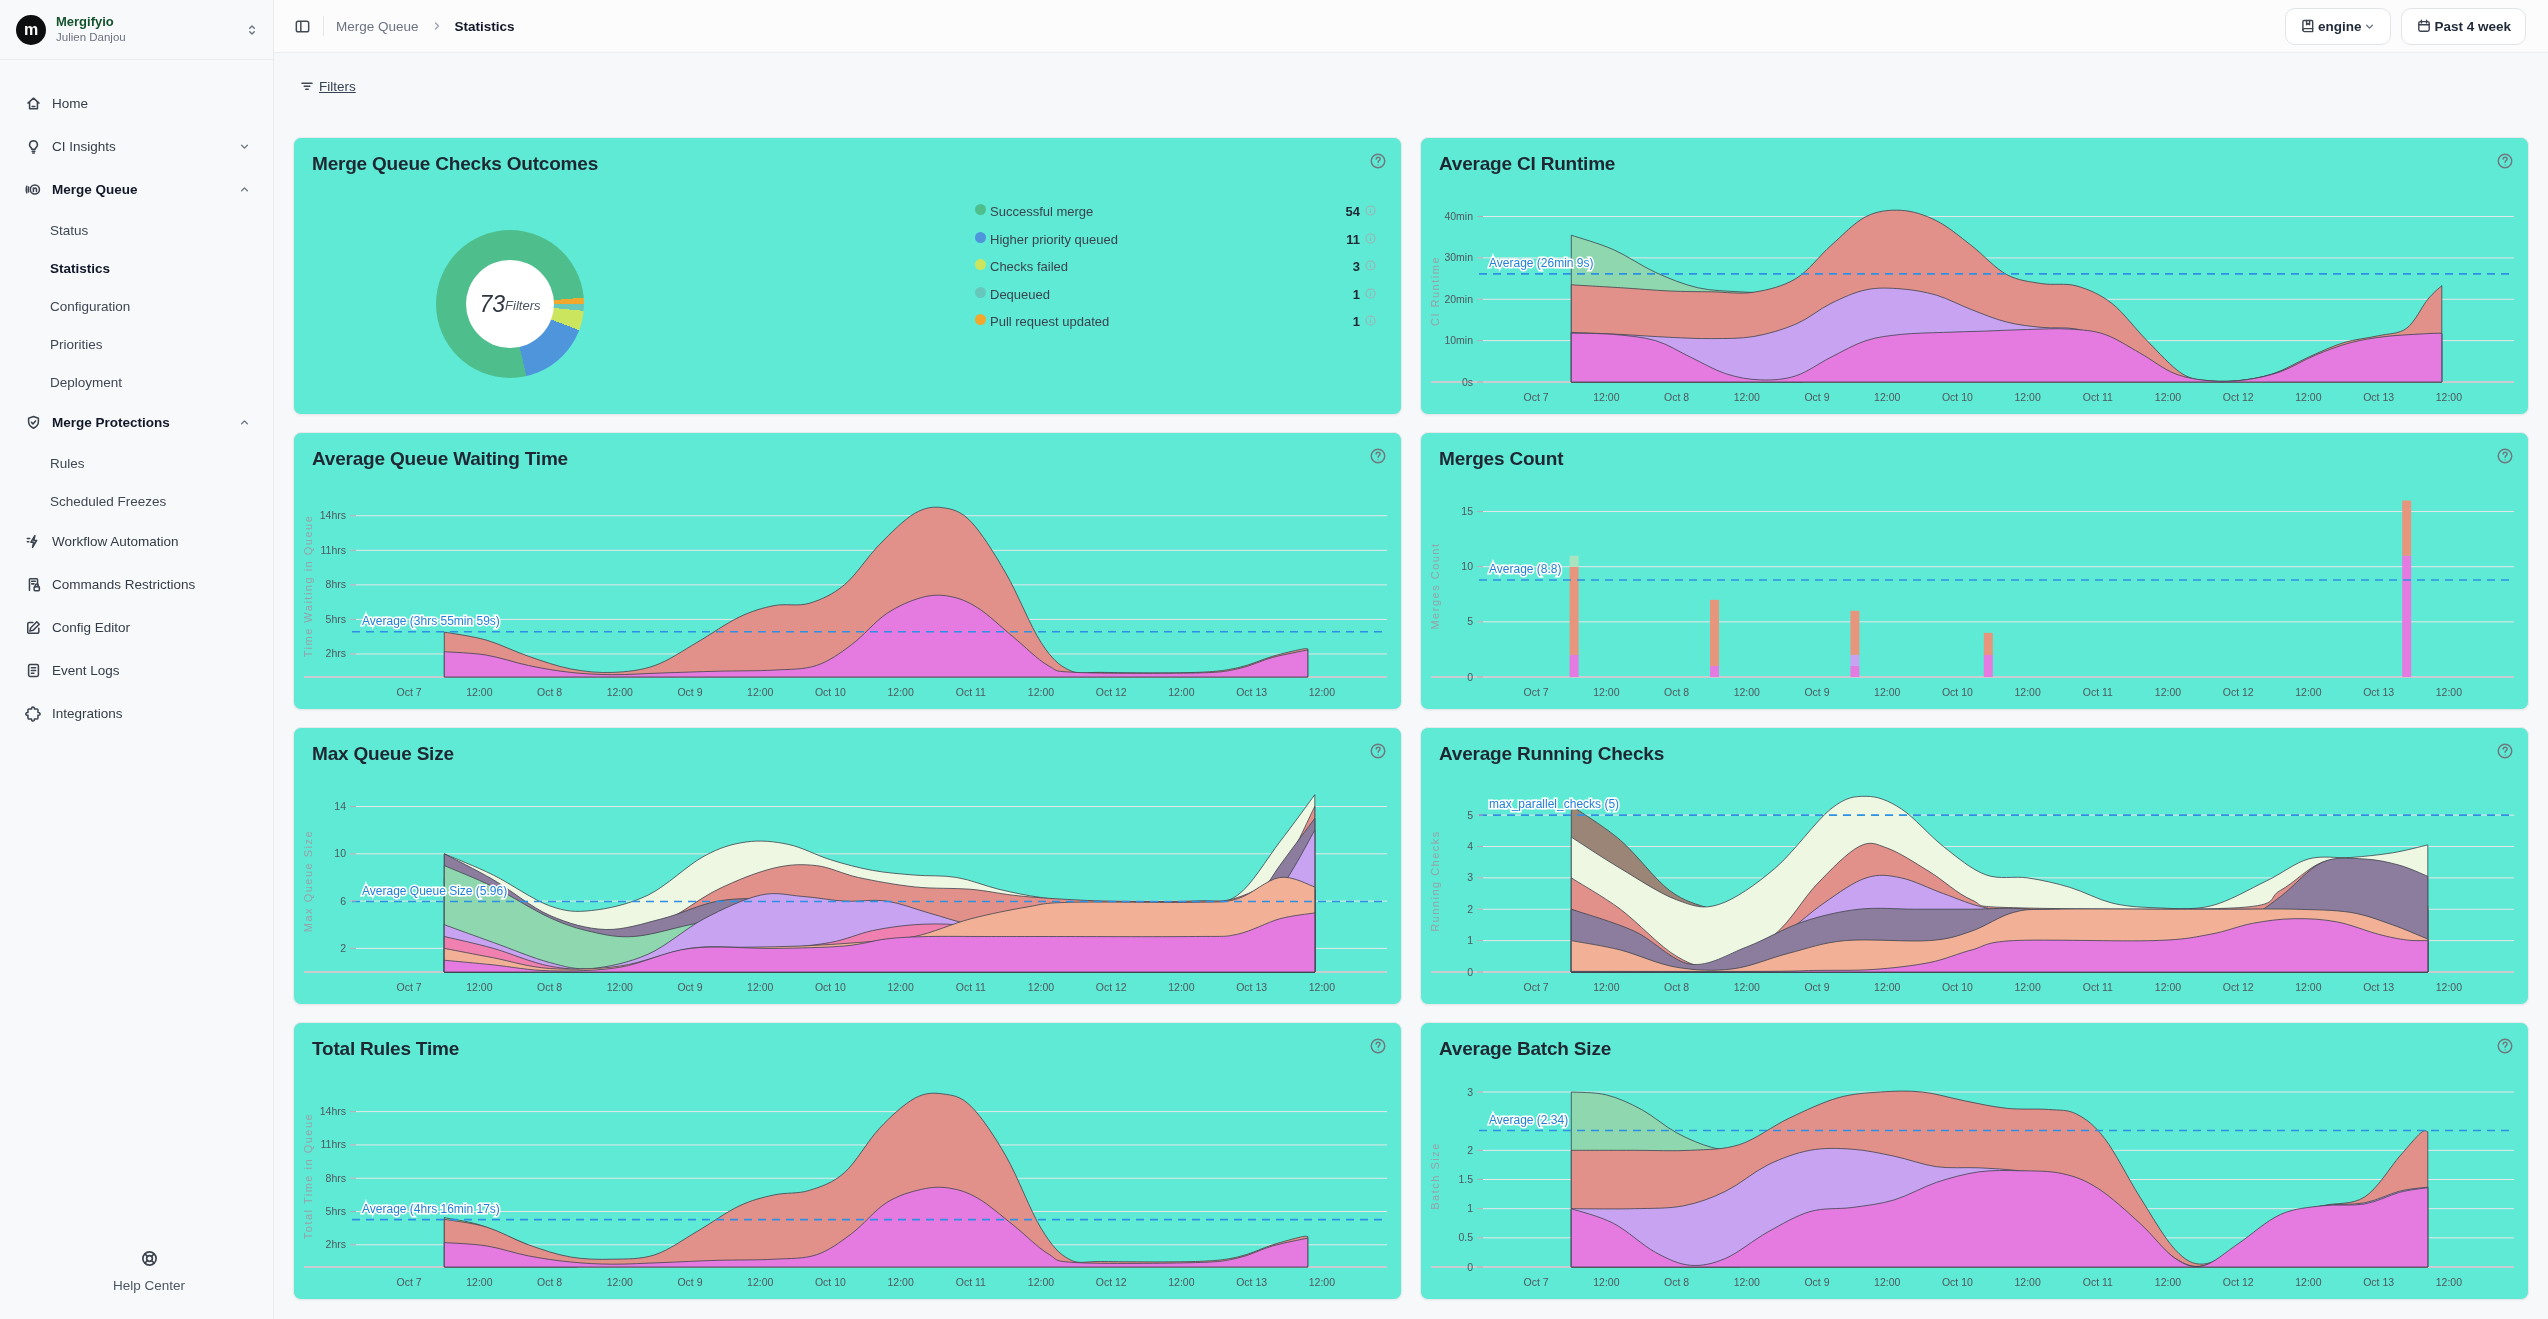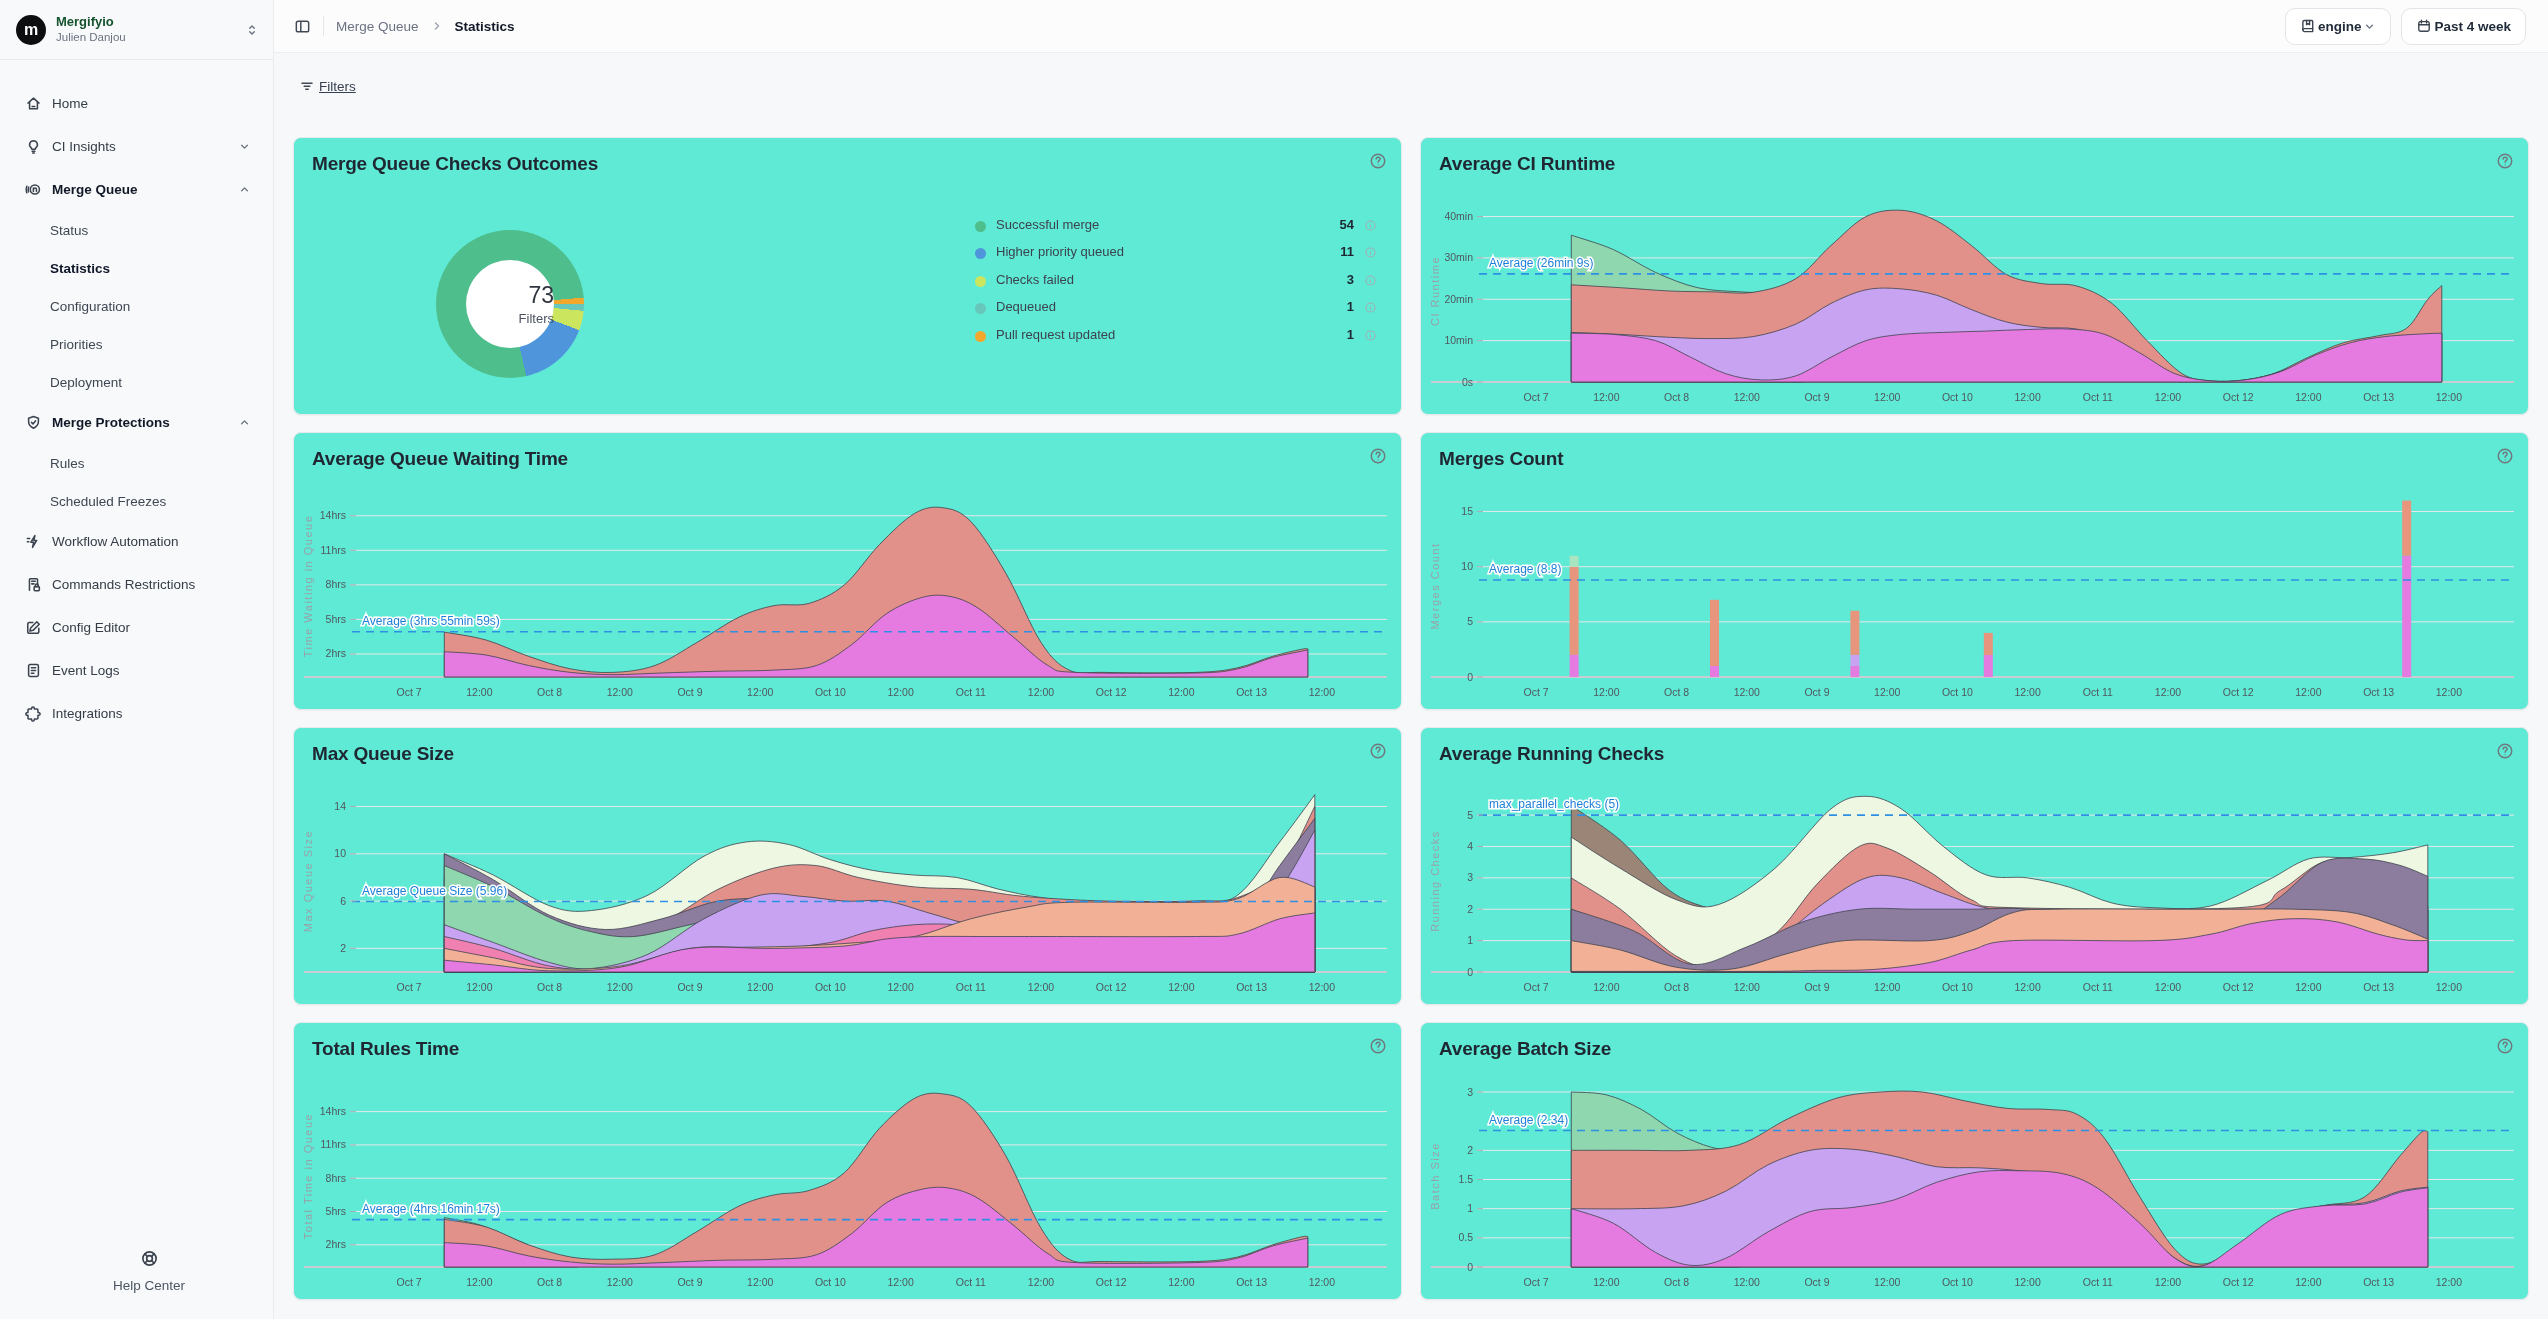--- a/index.html
+++ b/index.html
@@ -38,25 +38,25 @@
   .filters-lbl { font-size:13.5px; color:#374151; }
 
   .content { flex:1; padding:18px 19px; display:grid; grid-template-columns:1fr 1fr; gap:17px 18px; grid-auto-rows:278px; overflow:hidden; }
   .card { background:#5eead4; border:1px solid #e7e9ec; border-radius:8px; position:relative; box-shadow:0 1px 2px rgba(16,24,40,.04); }
   .card-title { position:absolute; left:18px; top:15px; font-size:19px; font-weight:600; color:#1f2733; letter-spacing:-.2px; }
   .help-btn { position:absolute; right:14px; top:14px; color:#70787f; cursor:pointer; }
   .chart-wrap { position:absolute; left:4px; right:8px; top:50px; bottom:6px; }
 
   
   .donut { position:absolute; left:142px; top:92px; width:148px; height:148px; border-radius:50%; }
-  .donut-hole { position:absolute; left:50%; top:50%; transform:translate(-50%,-50%); width:88px; height:88px; background:#fff; border-radius:50%; display:flex; flex-direction:column; align-items:flex-end; justify-content:center; }
+  .donut-hole { position:absolute; left:50%; top:50%; transform:translate(-50%,-50%); width:88px; height:88px; background:#fff; border-radius:50%; display:flex; flex-direction:row; align-items:center; justify-content:center;font-style:italic; }
   .donut-val { font-size:23px; color:#2f3640; }
   .donut-lbl { font-size:13px; color:#4a5260; margin-top:2px; }
   .legend { position:absolute; right:24px; top:66px; width:402px; }
-  .legend-row { display:flex; align-items:flex-end; height:27.5px; gap:10px; }
+  .legend-row { display:flex; align-items:flex-start; height:27.5px; gap:4px; }
   .dot { width:11px; height:11px; border-radius:50%; flex:none; }
   .legend-label { flex:1; font-size:13px; color:#3c4350; }
   .legend-value { font-size:13px; font-weight:600; color:#1f2733; text-align:right; }
   .info { color:#a6acb5; display:inline-flex; cursor:pointer; }
   svg text { font-family:"Liberation Sans",sans-serif; }
 </style>
 </head>
 <body>
 
 <div id="app">

